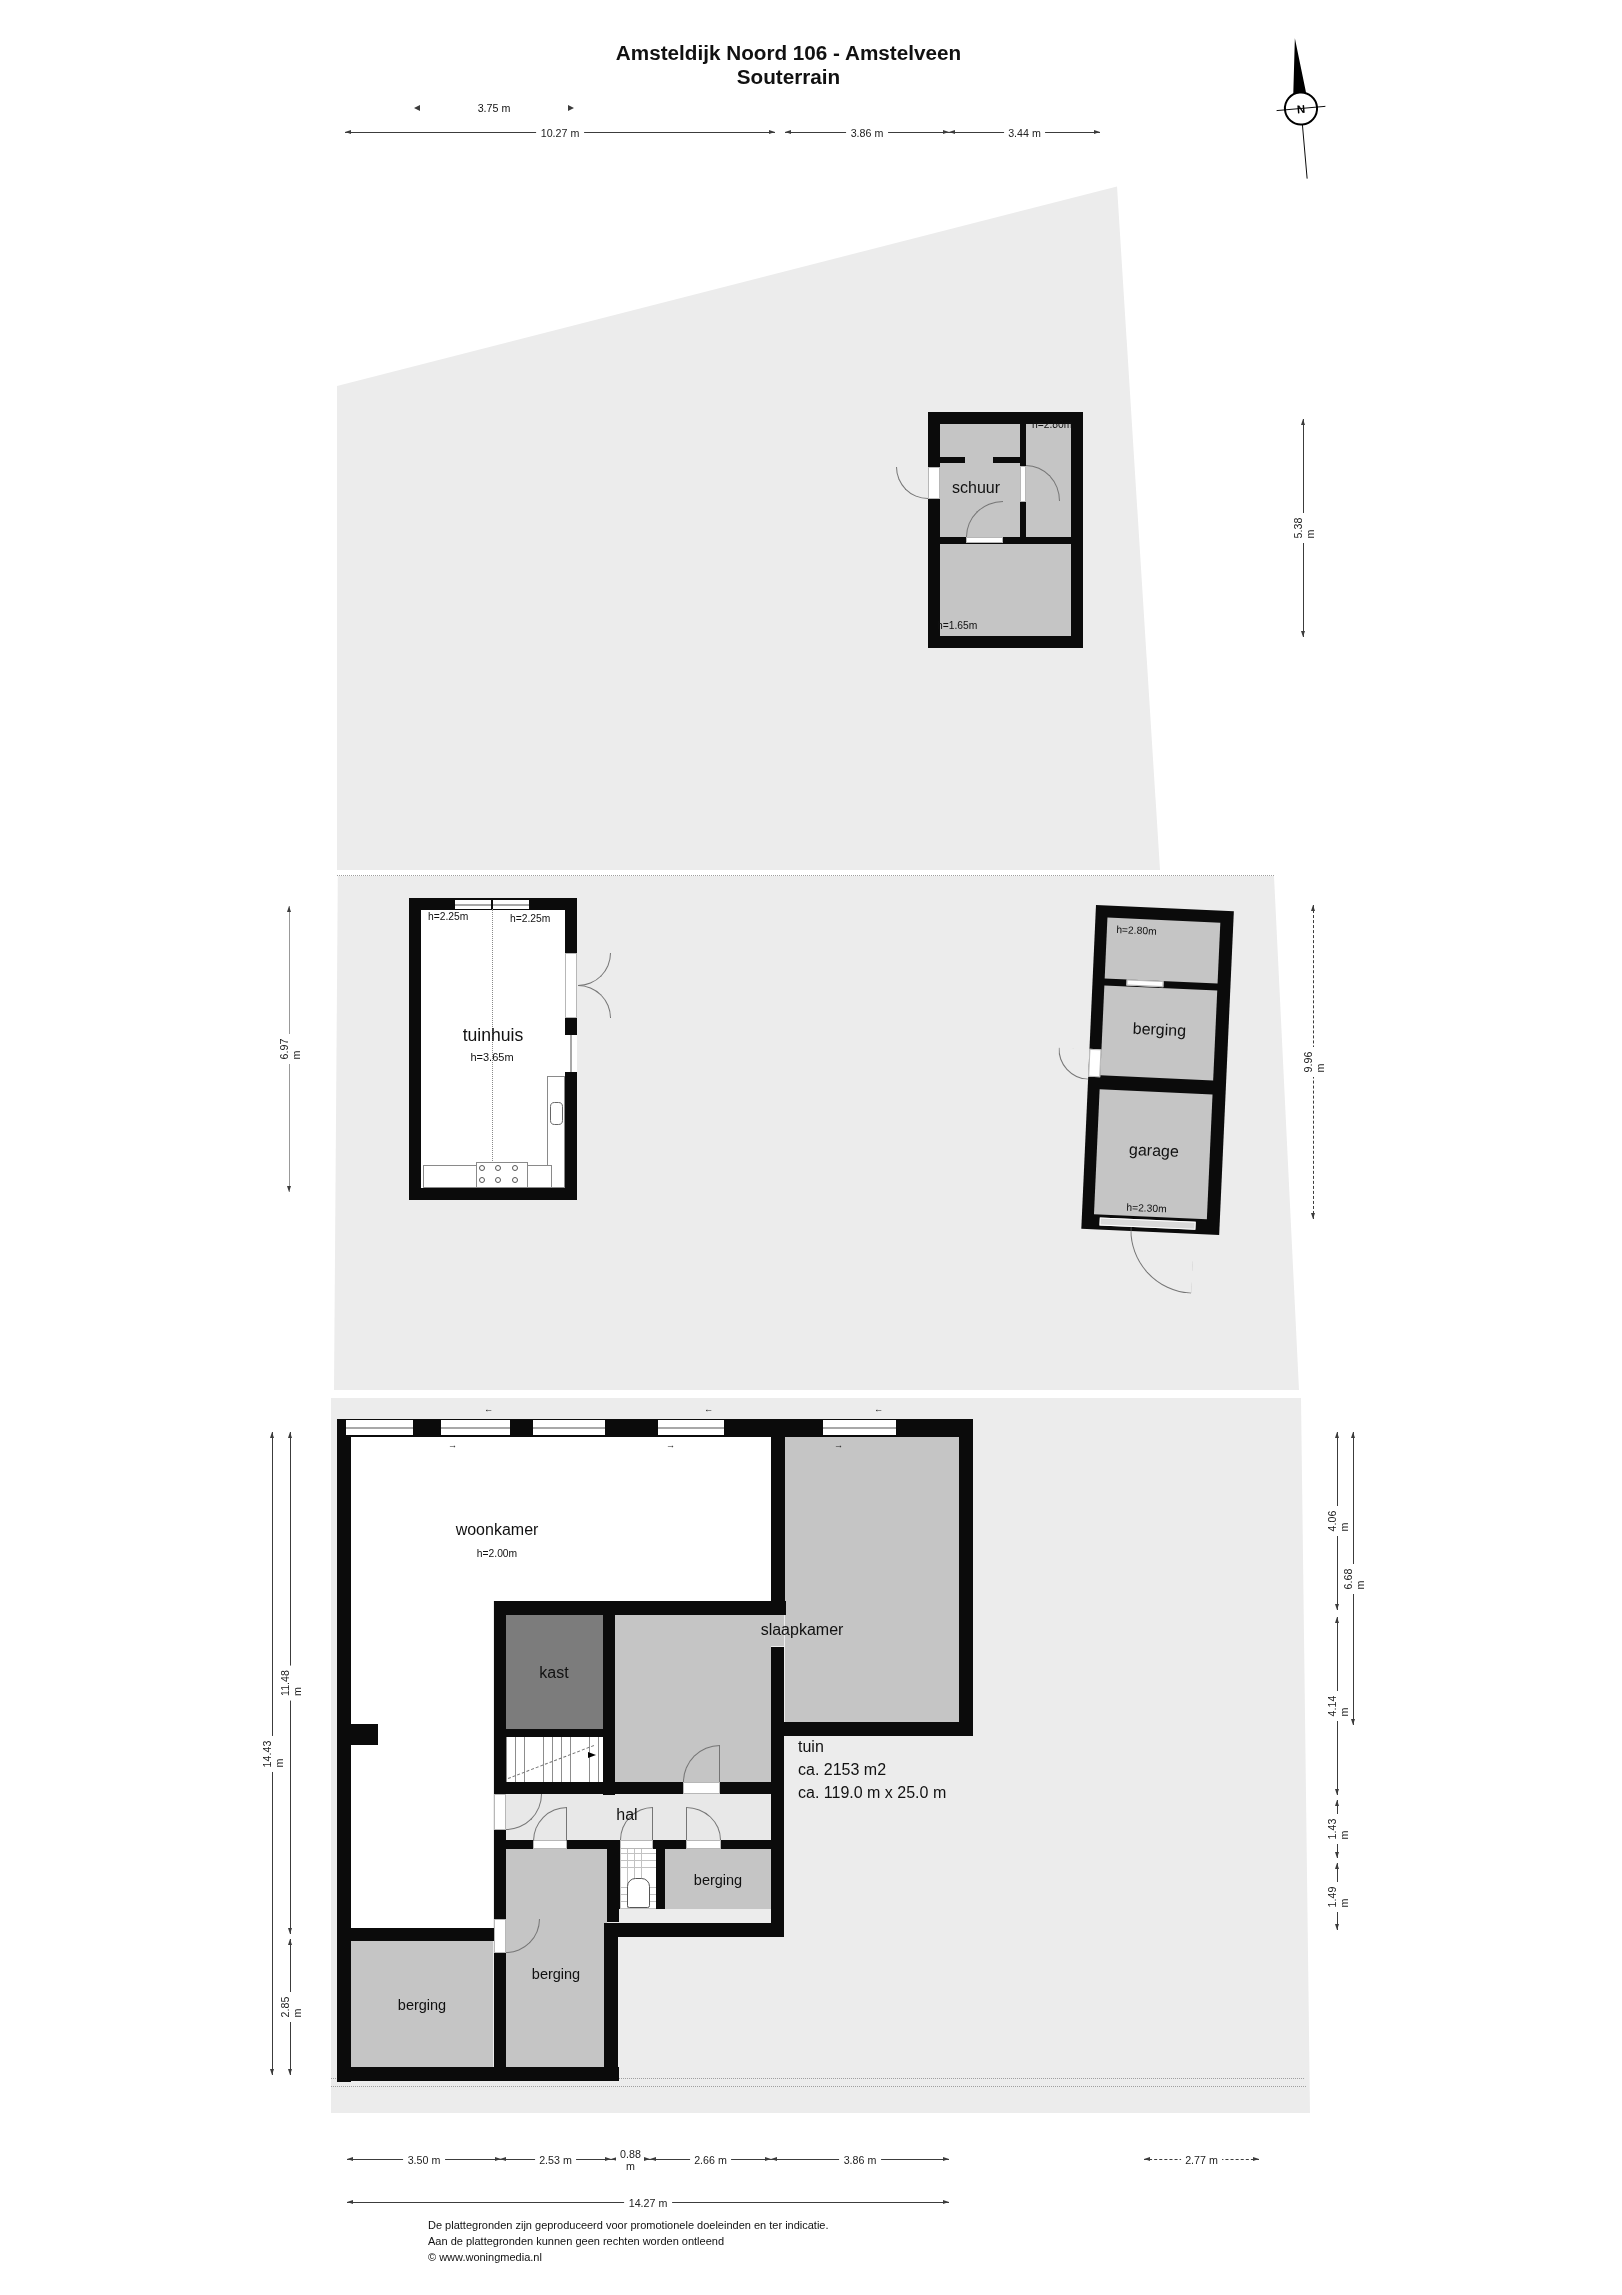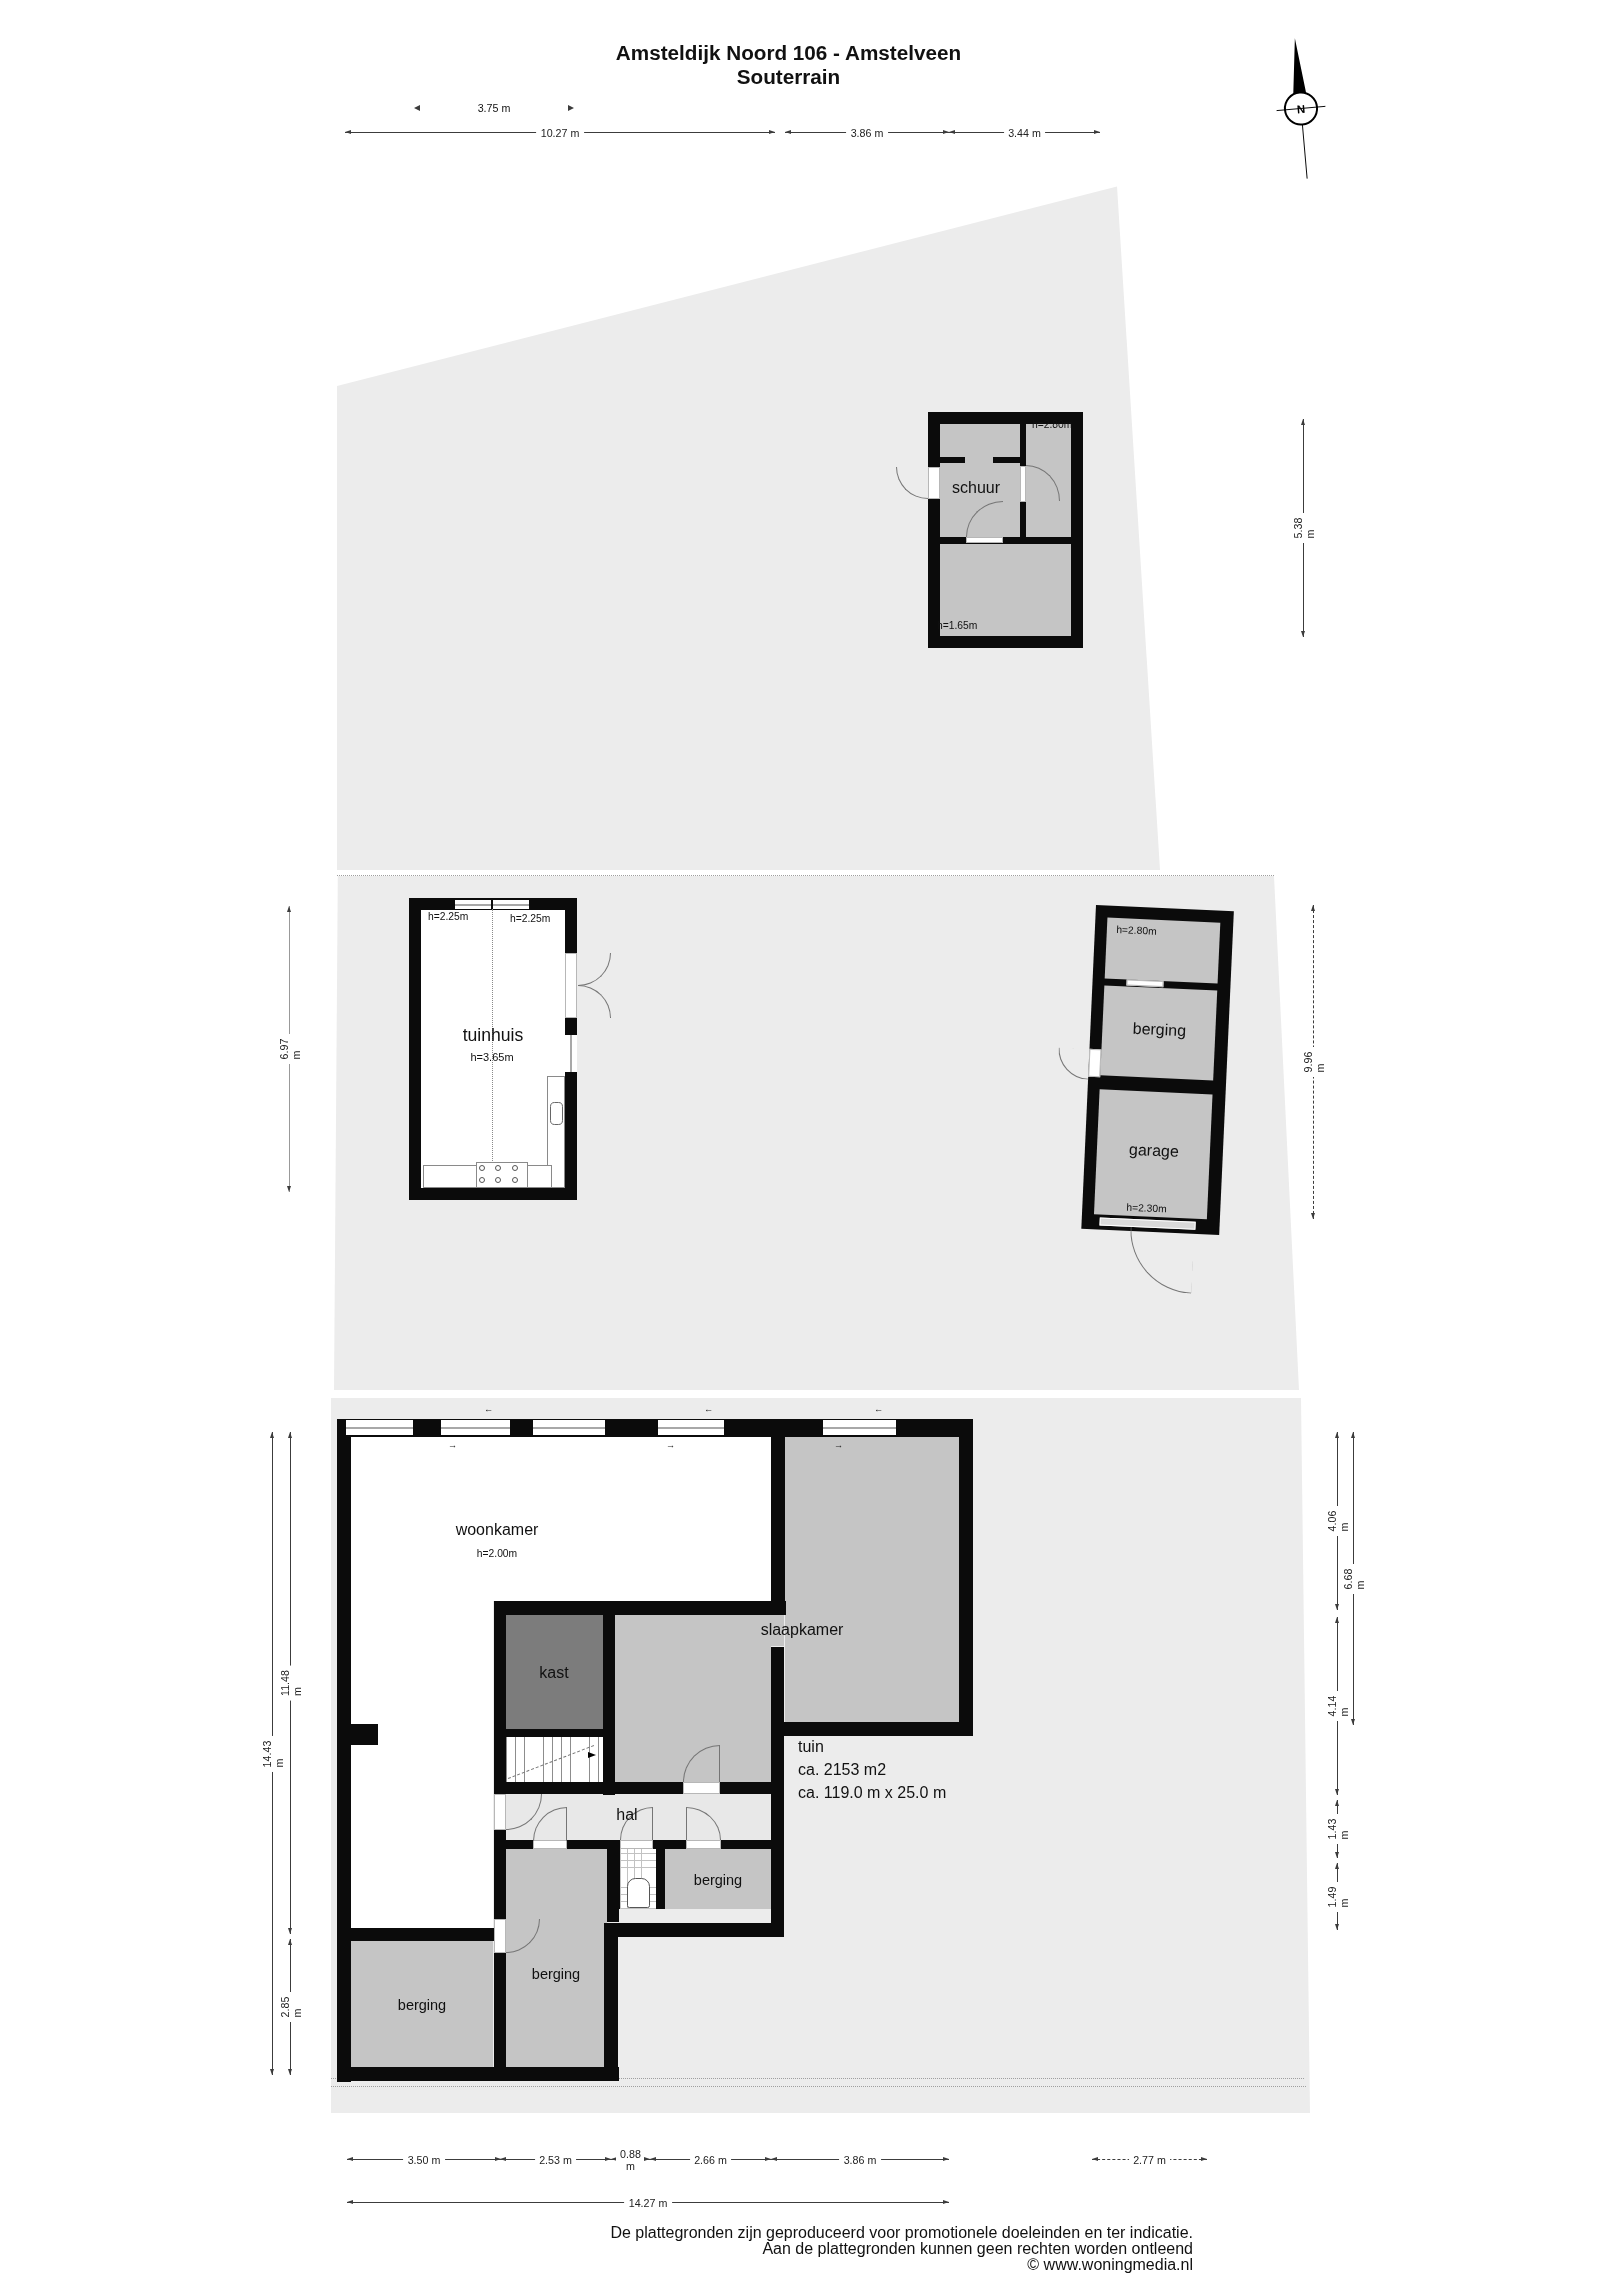--- a/index.html
+++ b/index.html
@@ -62,22 +62,22 @@
   .stairs{position:absolute;background:#fff;
     background-image:repeating-linear-gradient(90deg,#8d8d8d 0 0.8px,transparent 0.8px 9.2px);}
   .wc{position:absolute;background:#fff;
     background-image:repeating-linear-gradient(0deg,#c2c2c2 0 0.8px,transparent 0.8px 6.9px),
                      repeating-linear-gradient(90deg,#c2c2c2 0 0.8px,transparent 0.8px 6.9px);}
   .wc-pot{position:absolute;background:#fff;border:1.2px solid #555;border-radius:8.4px 8.4px 2.3px 2.3px;}
   .vent{position:absolute;font-size:9.2px;color:#222;}
   .annex{position:absolute;left:1096px;top:905px;width:138px;height:324px;background:#0b0b0b;
     transform:rotate(2.6deg);transform-origin:0 0;}
   .annex .rel{position:absolute;}
-  .footer{position:absolute;left:428px;top:2217px;width:765px;text-align:right;
-    font-size:16px;line-height:16px;color:#111;margin-top:8px;}
+  .footer{position:absolute;left:428px;top:2217px;width:765px;text-align:left;
+    font-size:11px;line-height:16px;color:#111;}
   .dotridge{position:absolute;border-left:1.1px dotted #8a8a8a;width:0;}
   .counter{position:absolute;background:#fff;border:1.1px solid #8a8a8a;box-sizing:border-box;}
   .burner{position:absolute;width:6.1px;height:6.1px;border:1px solid #555;border-radius:50%;box-sizing:border-box;}
   .stair-diag{position:absolute;border-top:1px dashed #777;transform-origin:left center;}
   .stair-arrow{position:absolute;width:0;height:0;border-top:3.8px solid transparent;
     border-bottom:3.8px solid transparent;border-left:8.4px solid #000;}
   .sinkbox{position:absolute;background:#fff;border:1px solid #8a8a8a;box-sizing:border-box;}
   .sink{position:absolute;background:#fff;border:1px solid #666;border-radius:4.6px;box-sizing:border-box;}
 </style>
 </head>
@@ -334,21 +334,21 @@
     </div>
   <div class="dim dim-h" style="left:650px;top:2159px;width:121px;">
     <span class="t">2.66 m</span>
     </div>
   <div class="dim dim-h" style="left:771px;top:2159px;width:178px;">
     <span class="t">3.86 m</span>
     </div>
   <div class="dim dim-h" style="left:347px;top:2202px;width:602px;">
     <span class="t">14.27 m</span>
     </div>
-  <div class="dim dim-h dash" style="left:1092px;top:2159px;width:115px;">
+  <div class="dim dim-h dash" style="left:1144px;top:2159px;width:115px;">
     <span class="t">2.77 m</span>
     </div>
 
   <div class="footer">
     <div>De plattegronden zijn geproduceerd voor promotionele doeleinden en ter indicatie.</div>
     <div>Aan de plattegronden kunnen geen rechten worden ontleend</div>
     <div>© www.woningmedia.nl</div>
   </div>
 
 </div>

